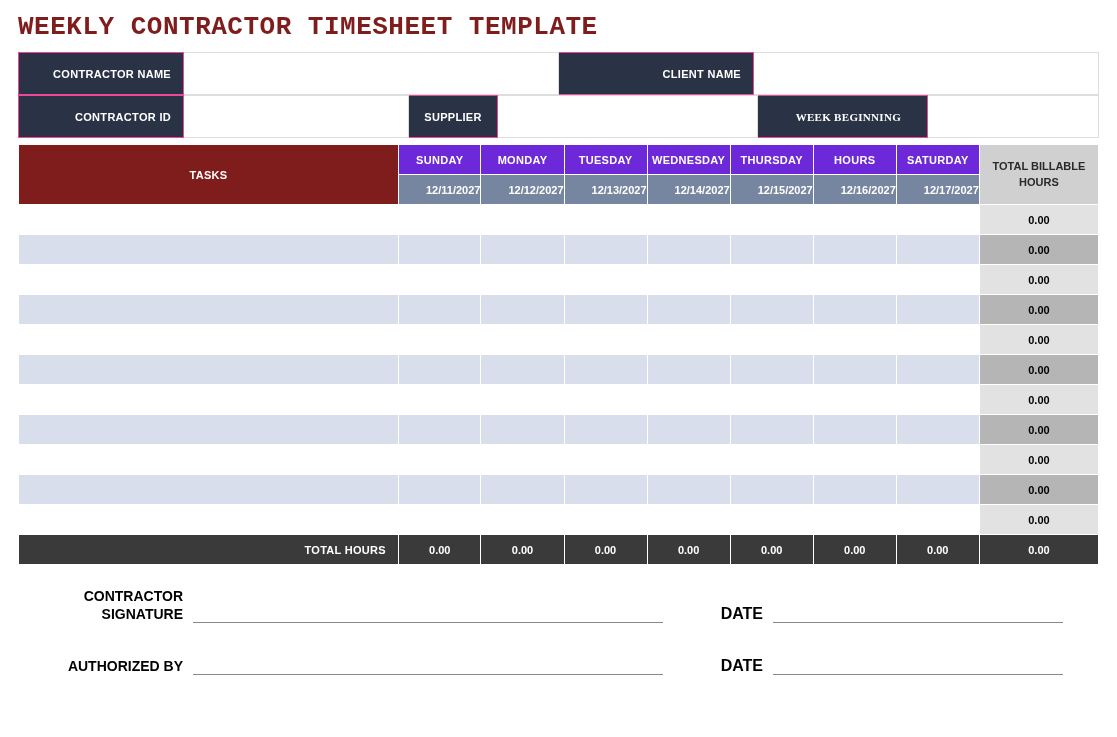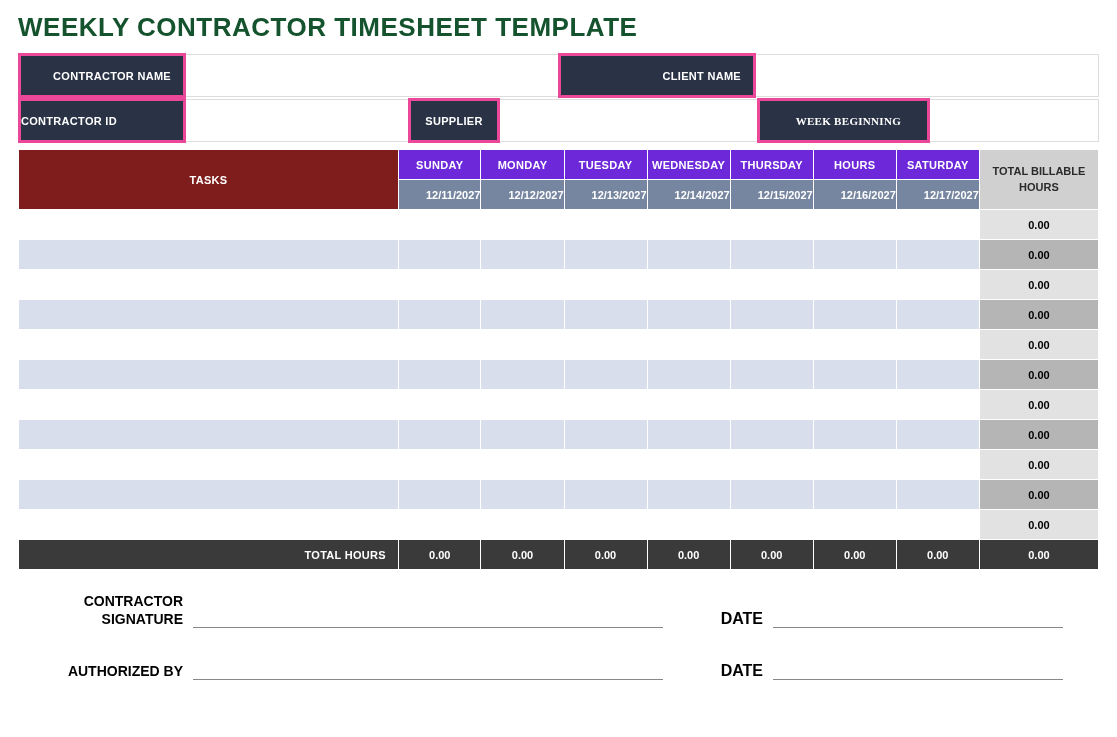--- a/index.html
+++ b/index.html
@@ -6,47 +6,48 @@
 body {
   font-family: Arial, Helvetica, sans-serif;
   background: #fff;
   width: 1117px;
   padding: 12px 18px;
 }
 .title {
   font-size: 26px;
   font-weight: 700;
   letter-spacing: 0.5px;
-  color: #14532d;
+  color: #7f1d1d;
   margin-bottom: 10px;
+  font-family: Liberation Mono, monospace;
 }
 table { border-collapse: collapse; }
 .meta-row1, .meta-row2 { width: 100%; }
 .meta-row1 td, .meta-row2 td {
-  border: 3px solid #ec4899;
+  border: 1px solid #ec4899;
   height: 42px;
   font-size: 11px;
   font-weight: 700;
   letter-spacing: 0.3px;
   vertical-align: middle;
 }
 .meta-label {
   background: #2a3246;
   color: #fff;
   text-align: center;
 }
 .meta-value {
   background: #fff;
   border: 1px solid #ddd !important;
 }
 .meta-row1 .c1 { width: 165px; text-align: right; padding-right: 12px; }
 .meta-row1 .c2 { width: 375px; }
 .meta-row1 .c3 { width: 195px; text-align: right; padding-right: 12px; }
 .meta-row1 .c4 { width: auto; }
-.meta-row2 .c1 { width: 165px; text-align: left; padding-right: 12px; }
+.meta-row2 .c1 { width: 165px; text-align: right; padding-right: 12px; }
 .meta-row2 .c2 { width: 225px; }
 .meta-row2 .c3 { width: 89px; }
 .meta-row2 .c4 { width: 260px; }
 .meta-row2 .c5 { width: 170px; text-align: right; padding-right: 26px; font-family: Liberation Serif, serif; }
 .meta-row2 .c6 { width: auto; }
 
 .grid { width: 100%; margin-top: 6px; }
 .grid th, .grid td {
   border: 1px solid #fff;
   font-size: 11px;

